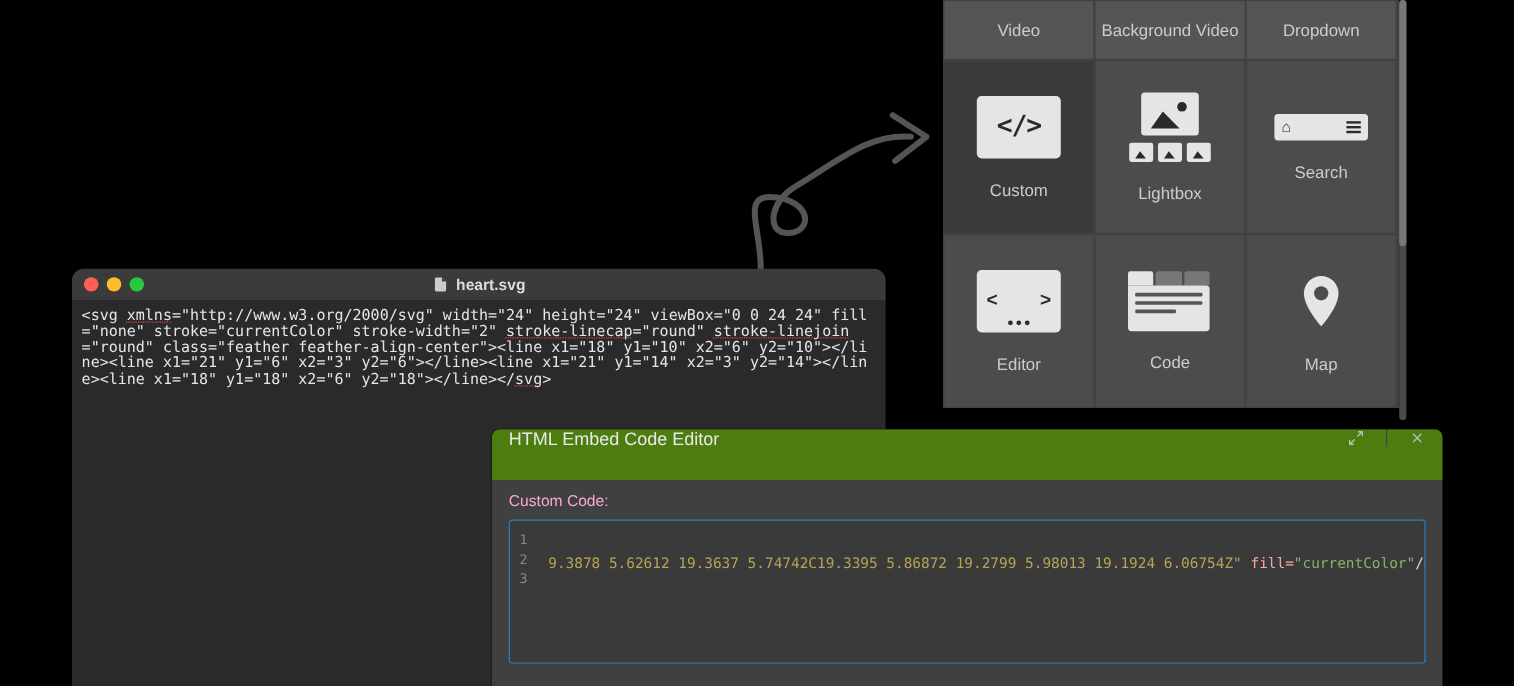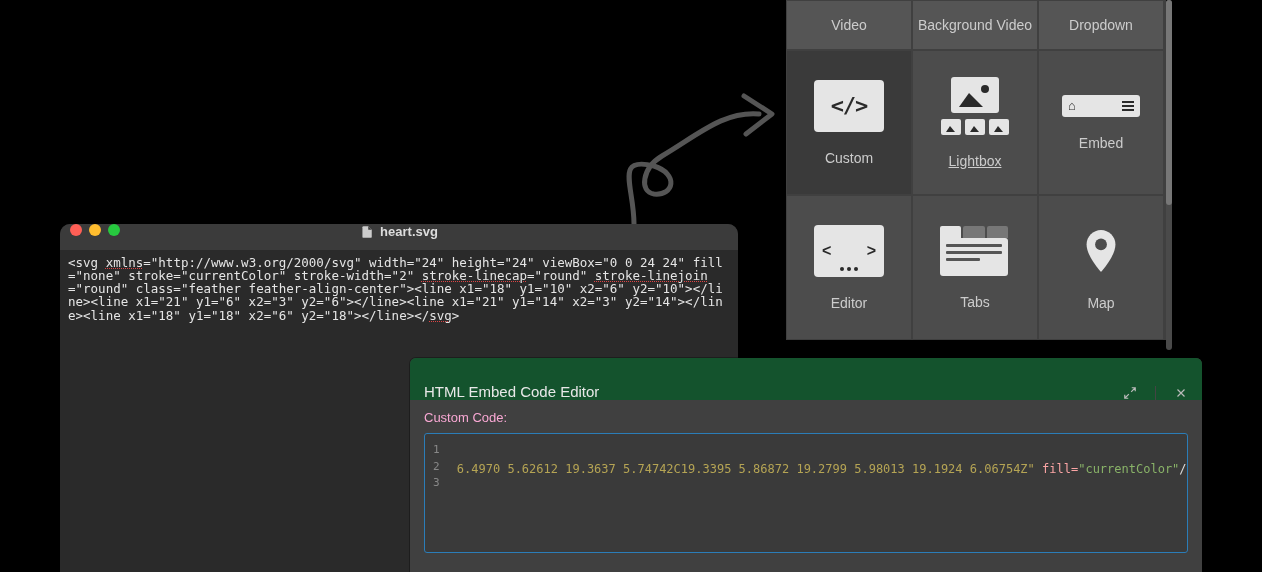--- a/index.html
+++ b/index.html
@@ -68,21 +68,21 @@
   border-radius: 4px;
   display: flex;
   align-items: center;
   justify-content: center;
 }
 
 
 .embed-icon-inner { font-family: monospace; font-weight: bold; font-size: 22px; color: #2a2a2a; letter-spacing: -1px; }
 
 
-.lightbox-cell { gap: 8px; text-decoration: underline; }
+.lightbox-cell { gap: 8px; }
 .lightbox-main {
   width: 48px; height: 36px; background: #e5e5e5; border-radius: 3px;
   display: flex; align-items: center; justify-content: center; position: relative;
 }
 .lightbox-main::before {
   content: ''; position: absolute; top: 8px; right: 10px;
   width: 8px; height: 8px; background: #2a2a2a; border-radius: 50%;
 }
 .lightbox-main::after {
   content: ''; position: absolute; bottom: 6px; left: 8px;
@@ -138,21 +138,21 @@
   width: 678px;
   height: 348px;
   background: #2a2a2a;
   border-radius: 10px 10px 0 0;
   overflow: hidden;
 }
 .editor-titlebar {
   height: 26px;
   background: #3b3b3b;
   display: flex;
-  align-items: flex-start;
+  align-items: center;
   padding: 0 10px;
   position: relative;
 }
 .traffic-lights { display: flex; gap: 7px; }
 .traffic-light { width: 12px; height: 12px; border-radius: 50%; }
 .tl-red { background: #ff5f56; }
 .tl-yellow { background: #ffbd2e; }
 .tl-green { background: #27c93f; }
 .editor-title {
   position: absolute; left: 50%; transform: translateX(-50%);
@@ -180,23 +180,23 @@
   left: 410px;
   top: 358px;
   width: 792px;
   height: 214px;
   background: #404040;
   border-radius: 6px 6px 0 0;
   box-shadow: 0 0 0 1px rgba(0,0,0,0.3);
 }
 .embed-titlebar {
   height: 42px;
-  background: #14532d;
-  display: flex;
-  align-items: flex-end;
+  background: #4d7c0f;
+  display: flex;
+  align-items: flex-start;
   justify-content: space-between;
   padding: 0 14px;
   border-radius: 6px 6px 0 0;
 }
 .embed-title { color: #e8e8e8; font-size: 15px; }
 .embed-title-right { display:flex; gap: 18px; align-items:center; }
 .embed-title-right span { color: #bbb; cursor: pointer; display:flex; }
 .embed-label {
   color: #f9a8d4; font-size: 13px; padding: 10px 14px 8px;
 }
@@ -278,21 +278,21 @@
 
   <div class="component-cell big">
     <div class="navbar-icon">
       <span class="navbar-home">⌂</span>
       <div class="navbar-lines">
           <span></span>
           <span></span>
           <span></span>
         </div>
     </div>
-    <span>Embed</span>
+    <span>Search</span>
   </div>
 
   <div class="component-cell big">
     <div class="slider-icon">
       <span class="slider-arrow">&lt;</span>
       <span class="slider-arrow">&gt;</span>
       <div class="slider-dots">
           <span class="slider-dot"></span>
           <span class="slider-dot"></span>
           <span class="slider-dot"></span>
@@ -307,21 +307,21 @@
         <div class="tabs-tab active"></div>
         <div class="tabs-tab"></div>
         <div class="tabs-tab"></div>
       </div>
       <div class="tabs-body">
         <div class="tabs-line"></div>
         <div class="tabs-line"></div>
         <div class="tabs-line short"></div>
       </div>
     </div>
-    <span>Tabs</span>
+    <span>Code</span>
   </div>
 
   <div class="component-cell big">
     <div class="map-icon">
       <svg width="32" height="42" viewBox="0 0 24 32">
         <path d="M12 0 C6 0 1 5 1 11 C1 20 12 32 12 32 C12 32 23 20 23 11 C23 5 18 0 12 0 Z" fill="#e5e5e5"></path>
         <circle cx="12" cy="11" r="4.5" fill="#4c4c4c"></circle>
       </svg>
     </div>
     <span>Map</span>
@@ -364,15 +364,15 @@
       </span>
     </div>
   </div>
   <div class="embed-label">Custom Code:</div>
   <div class="code-area">
     <div class="gutter">
       <div>1</div>
       <div>2</div>
       <div>3</div>
     </div>
-    <div class="code-lines"><div>&nbsp;</div><div><span class="code-num"> 6.4970 5.62612 19.3637 5.74742C19.3395 5.86872 19.2799 5.98013 19.1924 6.06754Z"</span><span class="code-attr"> fill=</span><span class="code-str">"currentColor"</span><span>/&gt;</span></div><div>&nbsp;</div></div>
+    <div class="code-lines"><div>&nbsp;</div><div><span class="code-num"> 9.3878 5.62612 19.3637 5.74742C19.3395 5.86872 19.2799 5.98013 19.1924 6.06754Z"</span><span class="code-attr"> fill=</span><span class="code-str">"currentColor"</span><span>/&gt;</span></div><div>&nbsp;</div></div>
   </div>
 </div>
 
 </body></html>

